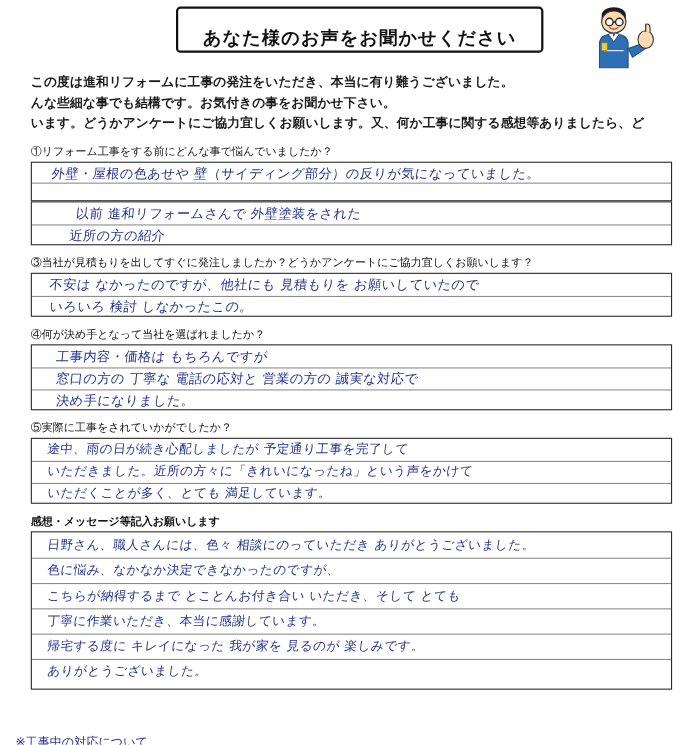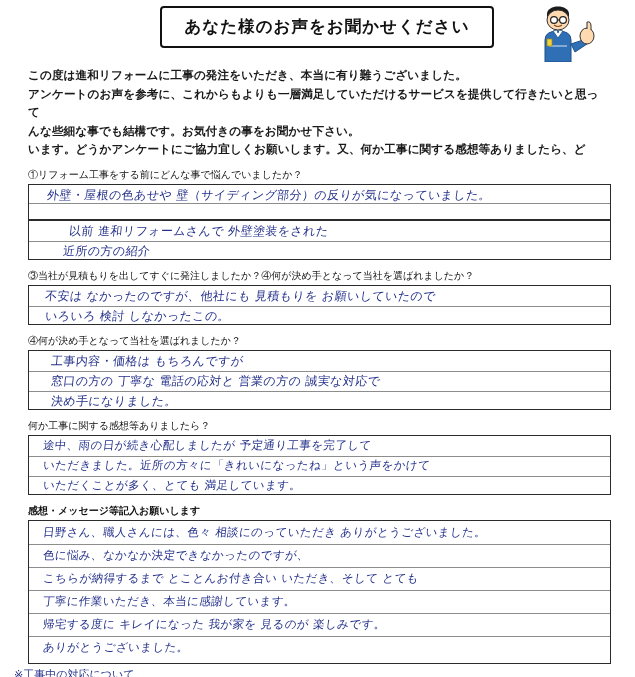--- a/index.html
+++ b/index.html
@@ -30,21 +30,21 @@
   }
   .title-box {
     position: absolute;
     left: 146px;
     top: 6px;
     width: 330px;
     height: 38px;
     border: 2px solid #111;
     border-radius: 4px;
     display: flex;
-    align-items: center;
+    align-items: flex-end;
     justify-content: center;
     background: #fff;
   }
   .title-box .title-text {
     font-size: 16.5px;
     font-weight: bold;
     letter-spacing: 1px;
     color: #111;
   }
 
@@ -171,21 +171,20 @@
 
         <line x1="24" y1="46" x2="42" y2="46" stroke="#d8e6f5" stroke-width="1"></line>
 
         <rect x="22" y="39" width="5" height="7" fill="#f2d23b" stroke="#9c8618" stroke-width="0.7"></rect>
       </svg>
     </div>
   </div>
 
   <div class="intro">
     <p>この度は進和リフォームに工事の発注をいただき、本当に有り難うございました。</p>
-    <p>アンケートのお声を参考に、これからもよりも一層満足していただけるサービスを提供して行きたいと思って</p>
     <p>んな些細な事でも結構です。お気付きの事をお聞かせ下さい。</p>
     <p>います。どうかアンケートにご協力宜しくお願いします。又、何か工事に関する感想等ありましたら、ど</p>
   </div>
 
   <div class="qblock">
     <div class="q-label">①リフォーム工事をする前にどんな事で悩んでいましたか？</div>
     <div class="ruled" style="height:36px;">
       <div class="ruleline" style="top:18px;"></div>
       <div class="hw hw-a" style="left:18px; top:2px;">外壁・屋根の色あせや 壁（サイディング部分）の反りが気になっていました。</div>
     </div>
@@ -193,41 +192,41 @@
 
   <div class="qblock">
     <div class="ruled" style="height:40px;">
       <div class="ruleline" style="top:20px;"></div>
       <div class="hw hw-a" style="left:40px; top:2px;">以前 進和リフォームさんで 外壁塗装をされた</div>
       <div class="hw hw-a" style="left:34px; top:22px;">近所の方の紹介</div>
     </div>
   </div>
 
   <div class="qblock">
-    <div class="q-label">③当社が見積もりを出してすぐに発注しましたか？④何が決め手となって当社を選ばれましたか？</div>
+    <div class="q-label">③当社が見積もりを出してすぐに発注しましたか？どうかアンケートにご協力宜しくお願いします？</div>
     <div class="ruled" style="height:40px;">
       <div class="ruleline" style="top:20px;"></div>
       <div class="hw hw-a" style="left:16px; top:2px;">不安は なかったのですが、他社にも 見積もりを お願いしていたので</div>
       <div class="hw hw-a" style="left:16px; top:22px;">いろいろ 検討 しなかったこの。</div>
     </div>
   </div>
 
   <div class="qblock">
     <div class="q-label">④何が決め手となって当社を選ばれましたか？</div>
     <div class="ruled" style="height:60px;">
       <div class="ruleline" style="top:20px;"></div>
       <div class="ruleline" style="top:40px;"></div>
       <div class="hw hw-a" style="left:22px; top:2px;">工事内容・価格は もちろんですが</div>
       <div class="hw hw-a" style="left:22px; top:22px;">窓口の方の 丁寧な 電話の応対と 営業の方の 誠実な対応で</div>
       <div class="hw hw-a" style="left:22px; top:42px;">決め手になりました。</div>
     </div>
   </div>
 
   <div class="qblock">
-    <div class="q-label">何か工事に関する感想等ありましたら？</div>
+    <div class="q-label">⑤実際に工事をされていかがでしたか？</div>
     <div class="ruled" style="height:60px;">
       <div class="ruleline" style="top:20px;"></div>
       <div class="ruleline" style="top:40px;"></div>
       <div class="hw hw-b" style="left:14px; top:2px;">途中、雨の日が続き心配しましたが 予定通り工事を完了して</div>
       <div class="hw hw-b" style="left:14px; top:22px;">いただきました。近所の方々に「きれいになったね」という声をかけて</div>
       <div class="hw hw-b" style="left:14px; top:42px;">いただくことが多く、とても 満足しています。</div>
     </div>
   </div>
 
   <div class="freetitle">感想・メッセージ等記入お願いします</div>

